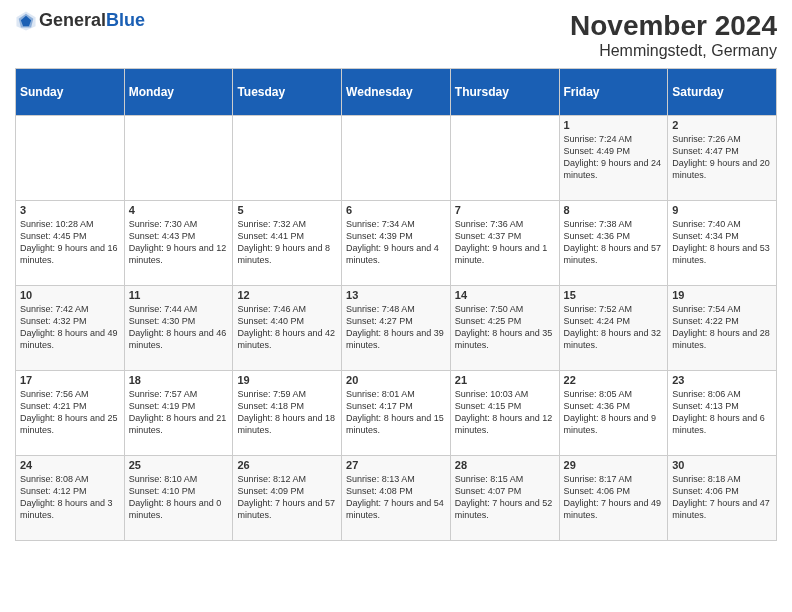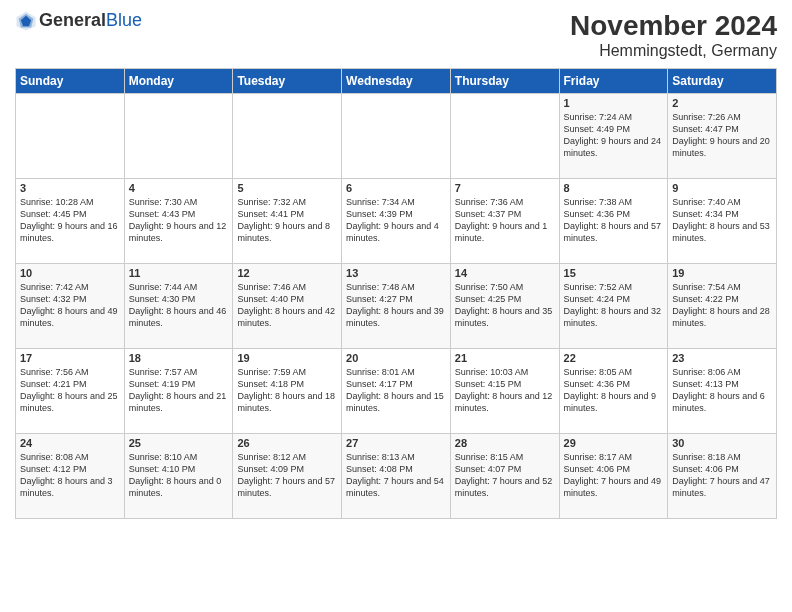--- a/index.html
+++ b/index.html
@@ -25,21 +25,21 @@
       align-items: flex-start;
       gap: 2px;
     }
     .logo-text-general {
       font-size: 18px;
       font-weight: bold;
       color: #333;
     }
     .logo-text-blue {
       font-size: 18px;
-      font-weight: normal;
+      font-weight: bold;
       color: #1a5fb4;
     }
     .logo-icon {
       width: 22px;
       height: 22px;
     }
     .title-block {
       text-align: right;
     }
     .month-title {
@@ -54,21 +54,21 @@
     .calendar {
       width: 100%;
       border-collapse: collapse;
       table-layout: fixed;
     }
     .calendar thead th {
       background: #1a5fb4;
       color: #fff;
       font-size: 12px;
       font-weight: bold;
-      padding: 5px 4px;
+      padding: 16px 4px;
       text-align: left;
       border: 1px solid #ccc;
     }
     .calendar tbody td {
       vertical-align: top;
       border: 1px solid #ccc;
       padding: 3px 4px;
       font-size: 9.5px;
       color: #333;
       height: 85px;

